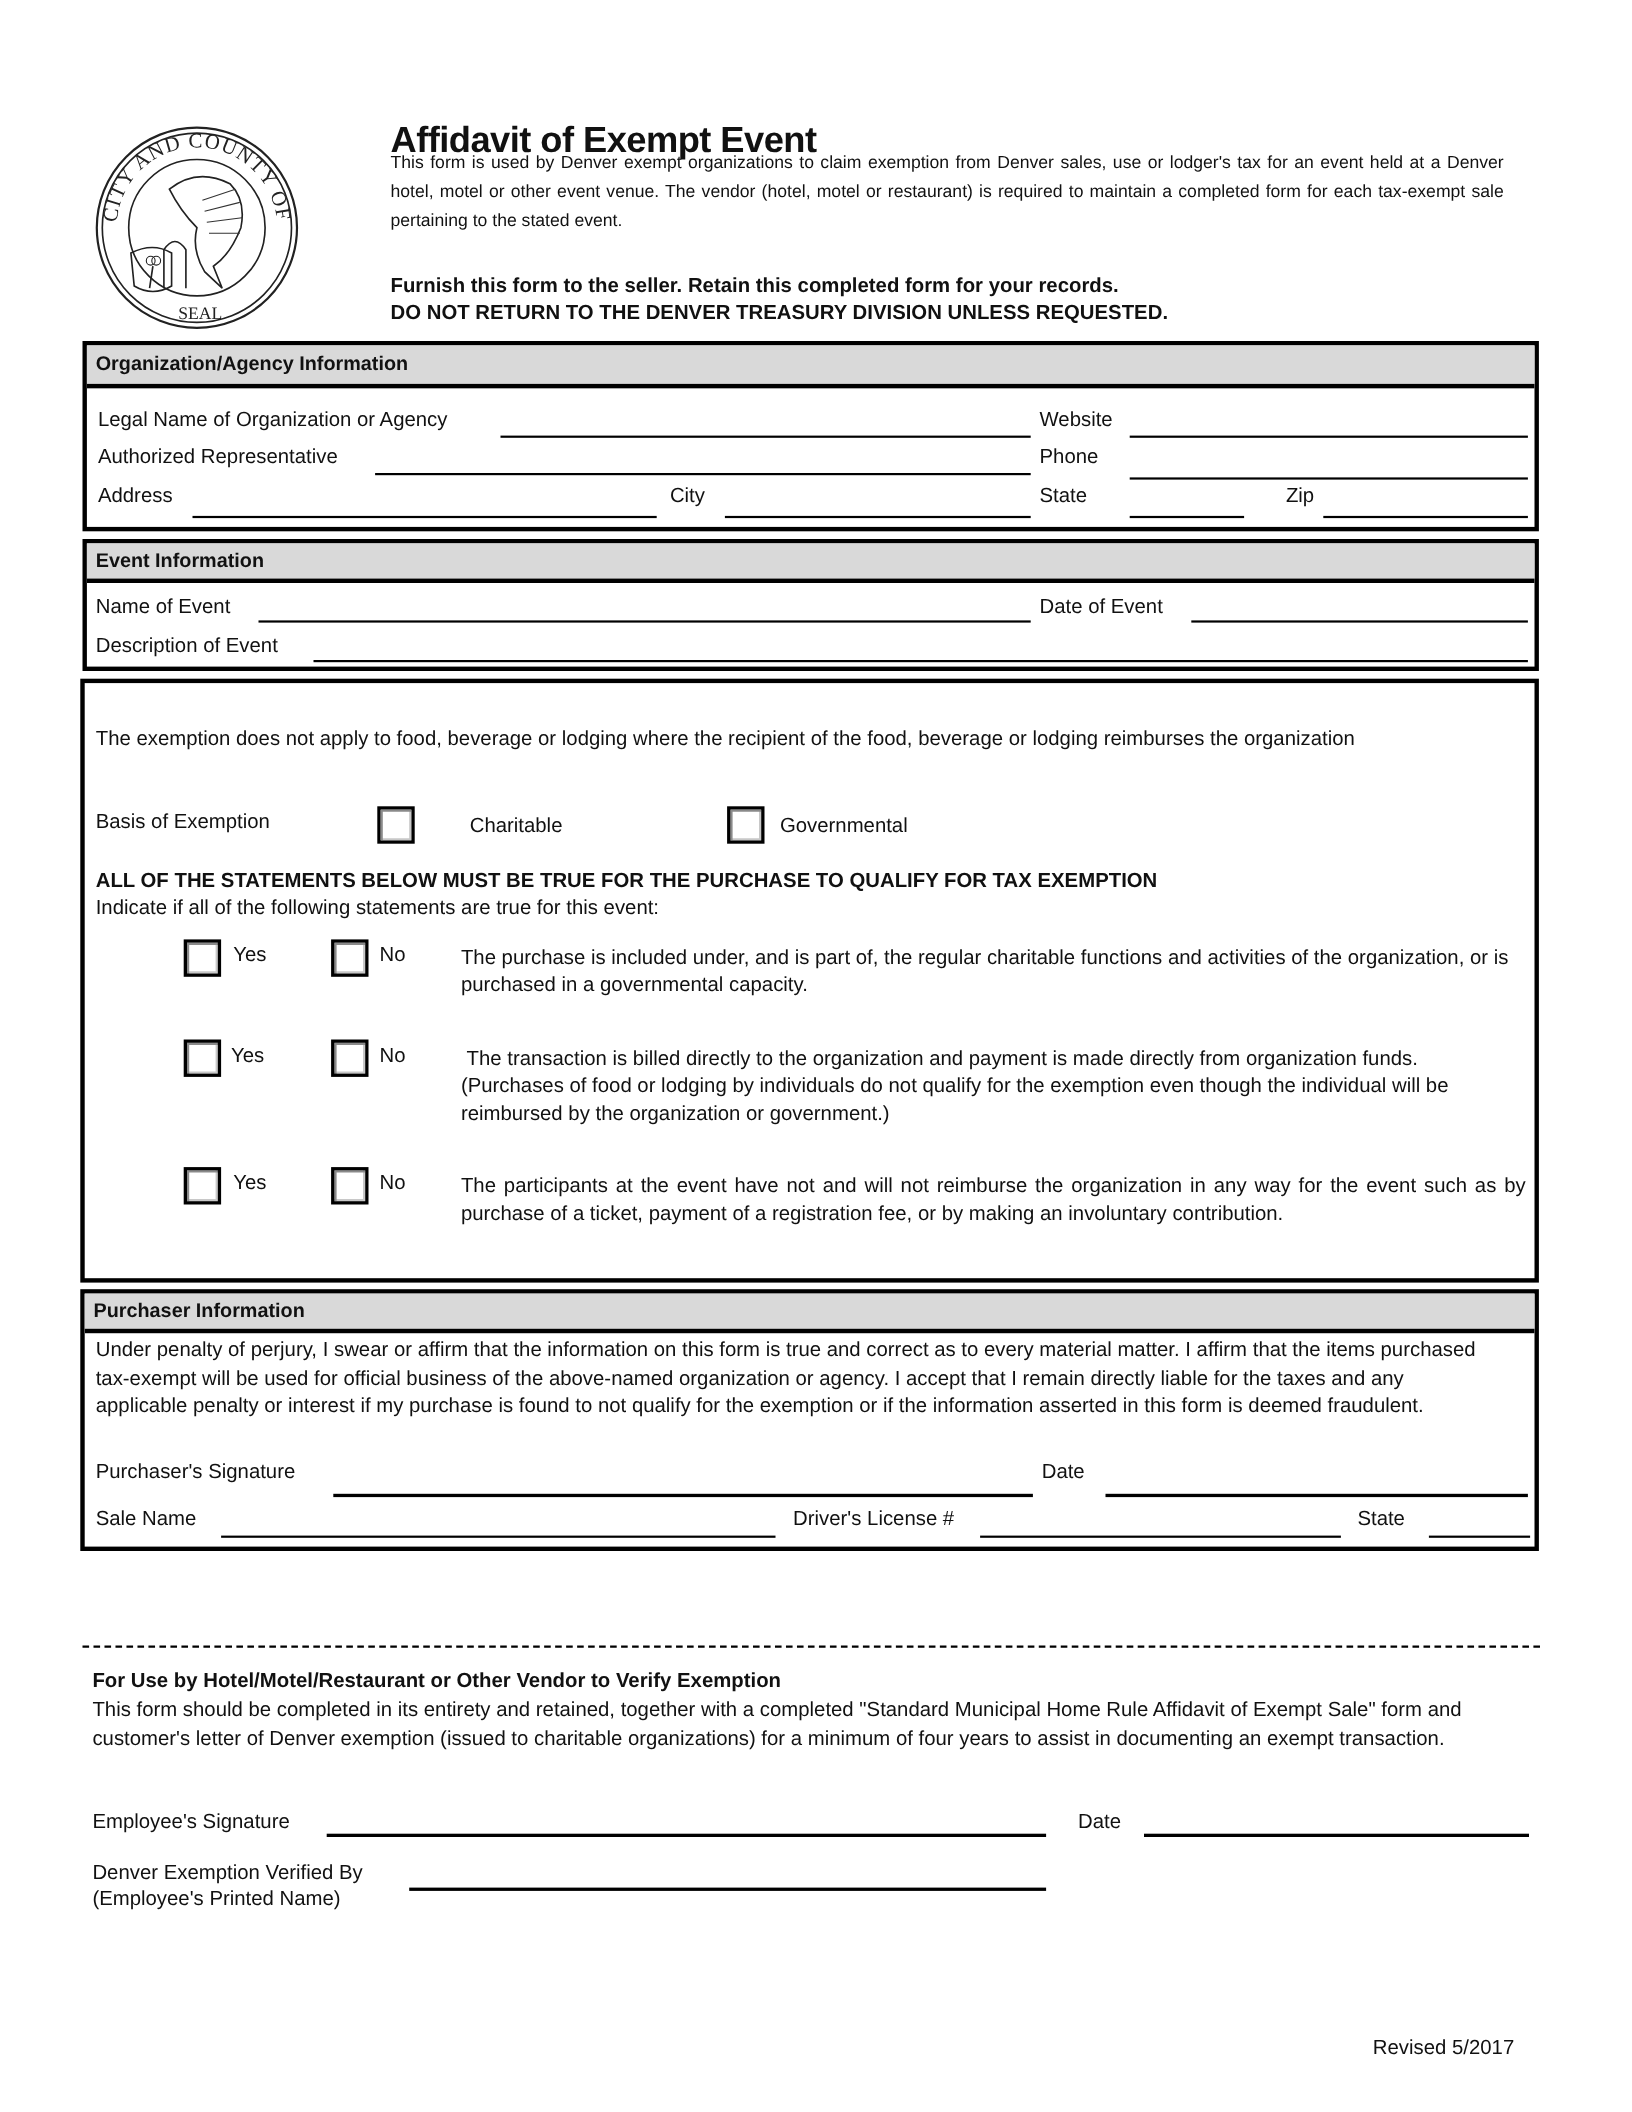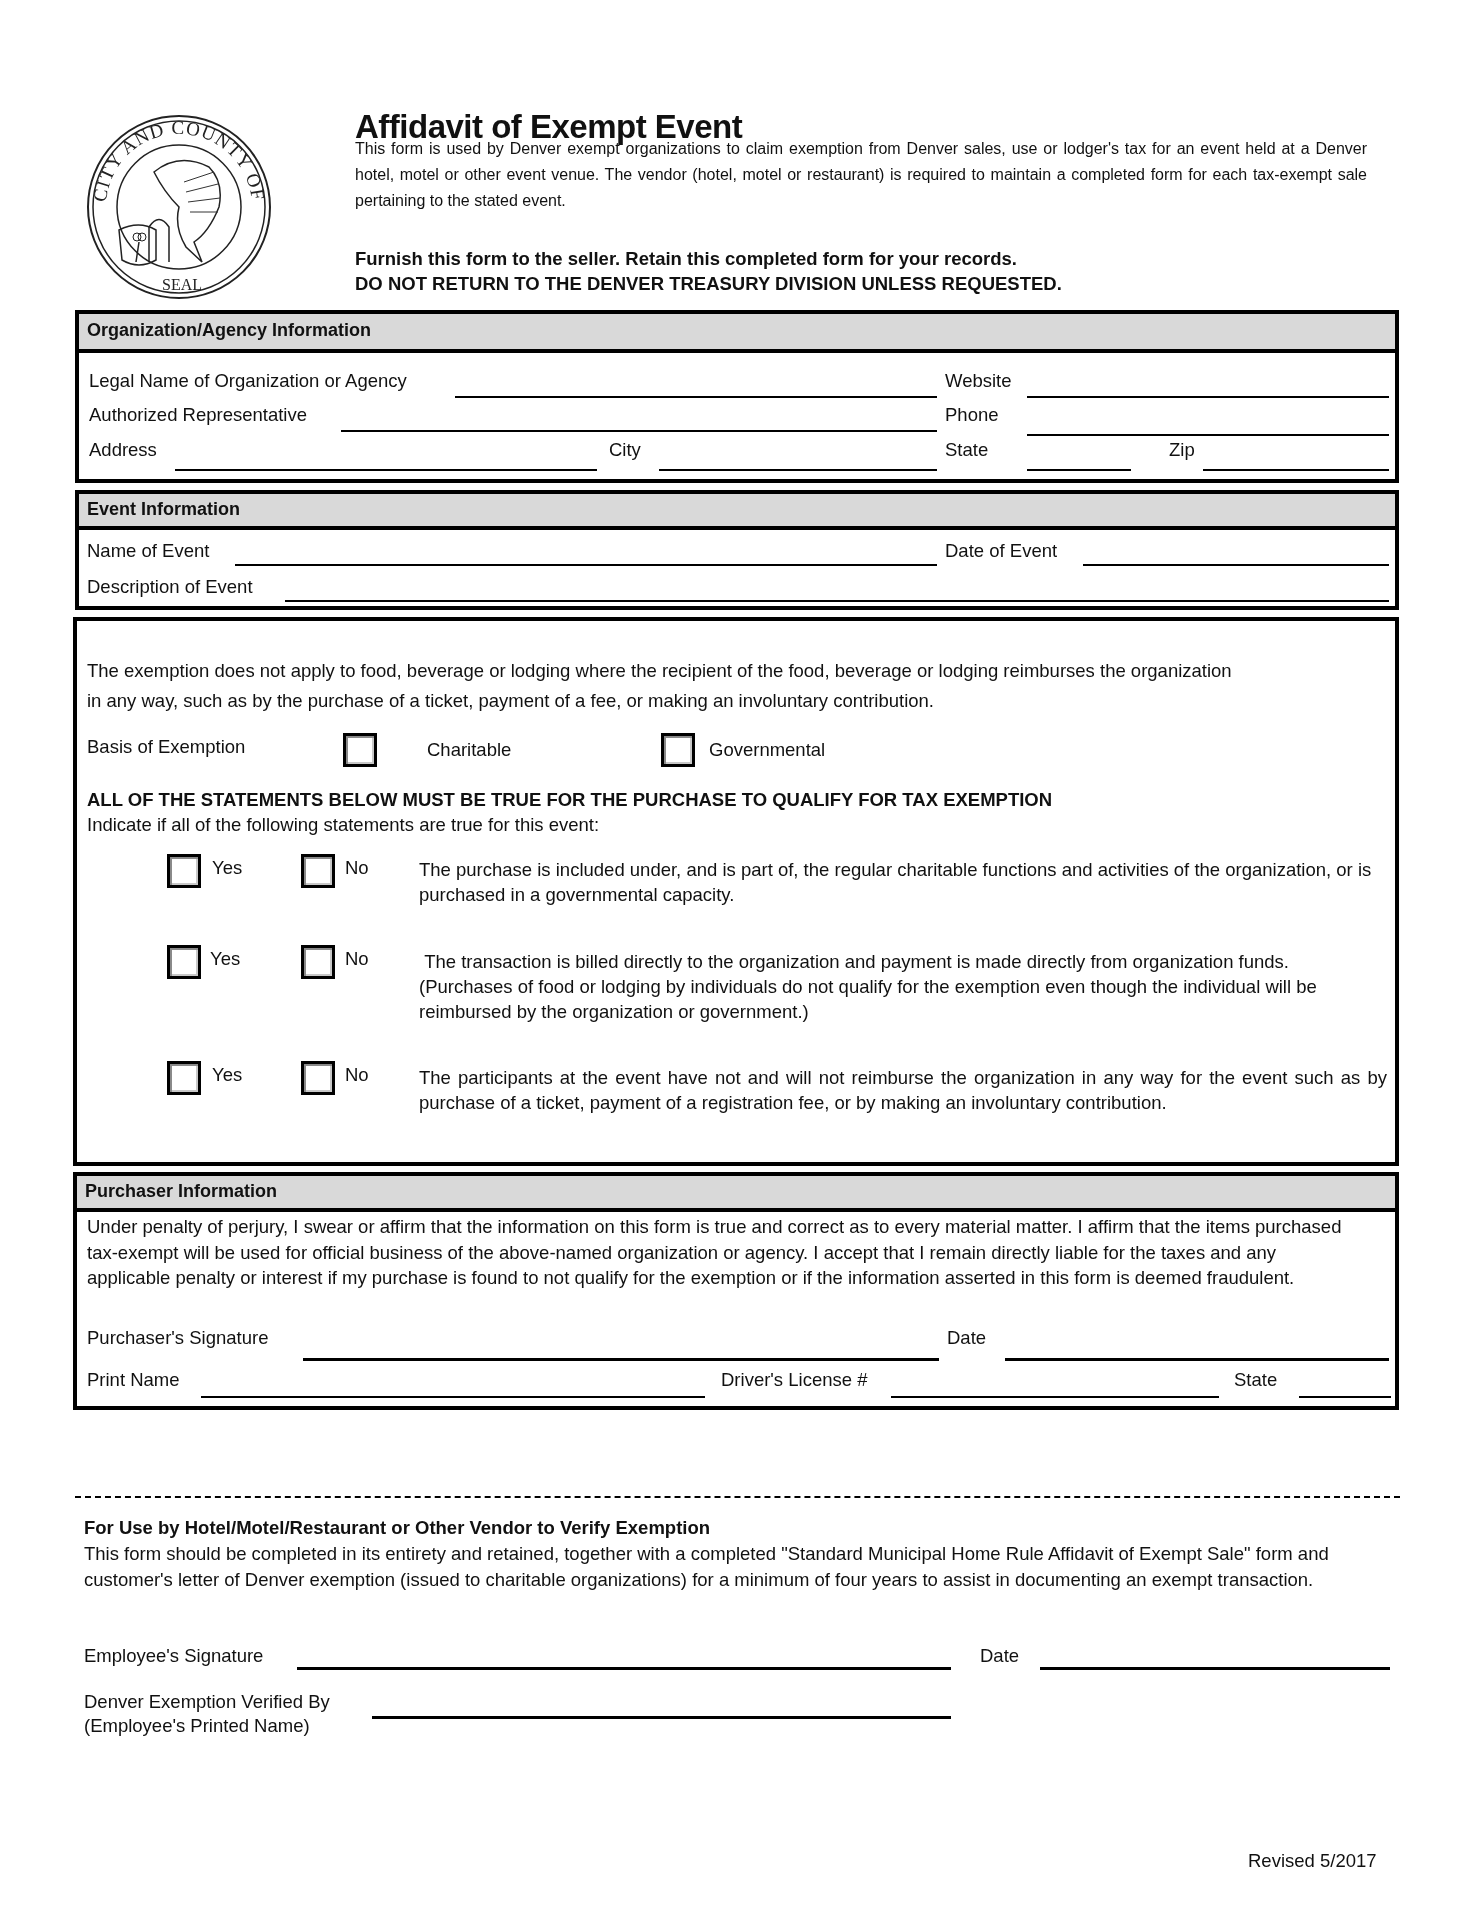--- a/index.html
+++ b/index.html
@@ -89,21 +89,20 @@
   <div class="line" style="left:1004px; width:306px; top:70px;"></div>
 
   <div class="lbl" style="left:8px; top:82px;">Description of  Event</div>
   <div class="line" style="left:206px; width:1104px; top:106px;"></div>
 </div>
 
 <div class="box" style="left:73px; top:617px; width:1326px; height:549px;">
 
   <div class="para" style="left:10px; top:35px; width:1300px; line-height:30px;">
     <div>The exemption does not apply to food, beverage or lodging where the recipient of the food, beverage or lodging reimburses the organization</div>
-    <div>in any way, such as by the purchase of a ticket, payment of a fee, or making an involuntary contribution.</div>
   </div>
 
   <div class="lbl" style="left:10px; top:115px;">Basis of  Exemption</div>
   <div class="cb" style="left:266px; top:112px;"></div>
   <div class="lbl" style="left:314px; top:118px;margin-left:36px;">Charitable</div>
   <div class="cb" style="left:584px; top:112px;"></div>
   <div class="lbl" style="left:632px; top:118px;">Governmental</div>
 
   <div class="lbl" style="left:10px; top:168px; font-weight:bold;">ALL OF THE STATEMENTS BELOW MUST BE TRUE FOR THE PURCHASE TO QUALIFY FOR TAX EXEMPTION</div>
   <div class="lbl" style="left:10px; top:193px;">Indicate if all of the following statements are true for this event:</div>
@@ -130,21 +129,21 @@
 <div class="box" style="left:73px; top:1172px; width:1326px; height:238px;">
   <div class="box-header" style="height:36px; line-height:30px;">Purchaser  Information</div>
 
   <div class="para" style="left:10px; top:38px; width:1270px;">Under penalty of perjury, I swear or affirm that the information on this form is true and correct as to every material matter. I affirm that the items purchased tax-exempt will be used for official business of the above-named organization or agency. I accept that I remain directly liable for the taxes and any applicable penalty or interest if my purchase is found to not qualify for the exemption or if the information asserted in this form is deemed fraudulent.</div>
 
   <div class="lbl" style="left:10px; top:151px;">Purchaser's Signature</div>
   <div class="line" style="left:226px; width:636px; top:182px; border-top-width:3px;"></div>
   <div class="lbl" style="left:870px; top:151px;">Date</div>
   <div class="line" style="left:928px; width:384px; top:182px; border-top-width:3px;"></div>
 
-  <div class="lbl" style="left:10px; top:193px;">Print Name</div>
+  <div class="lbl" style="left:10px; top:193px;">Sale Name</div>
   <div class="line" style="left:124px; width:504px; top:220px;"></div>
   <div class="lbl" style="left:644px; top:193px;">Driver's License #</div>
   <div class="line" style="left:814px; width:328px; top:220px;"></div>
   <div class="lbl" style="left:1157px; top:193px;">State</div>
   <div class="line" style="left:1222px; width:92px; top:220px;"></div>
 </div>
 
 <div class="dashed"></div>
 
 <div class="lbl" style="left:84px; top:1517px; font-weight:bold;">For Use by Hotel/Motel/Restaurant or Other Vendor to Verify Exemption</div>

